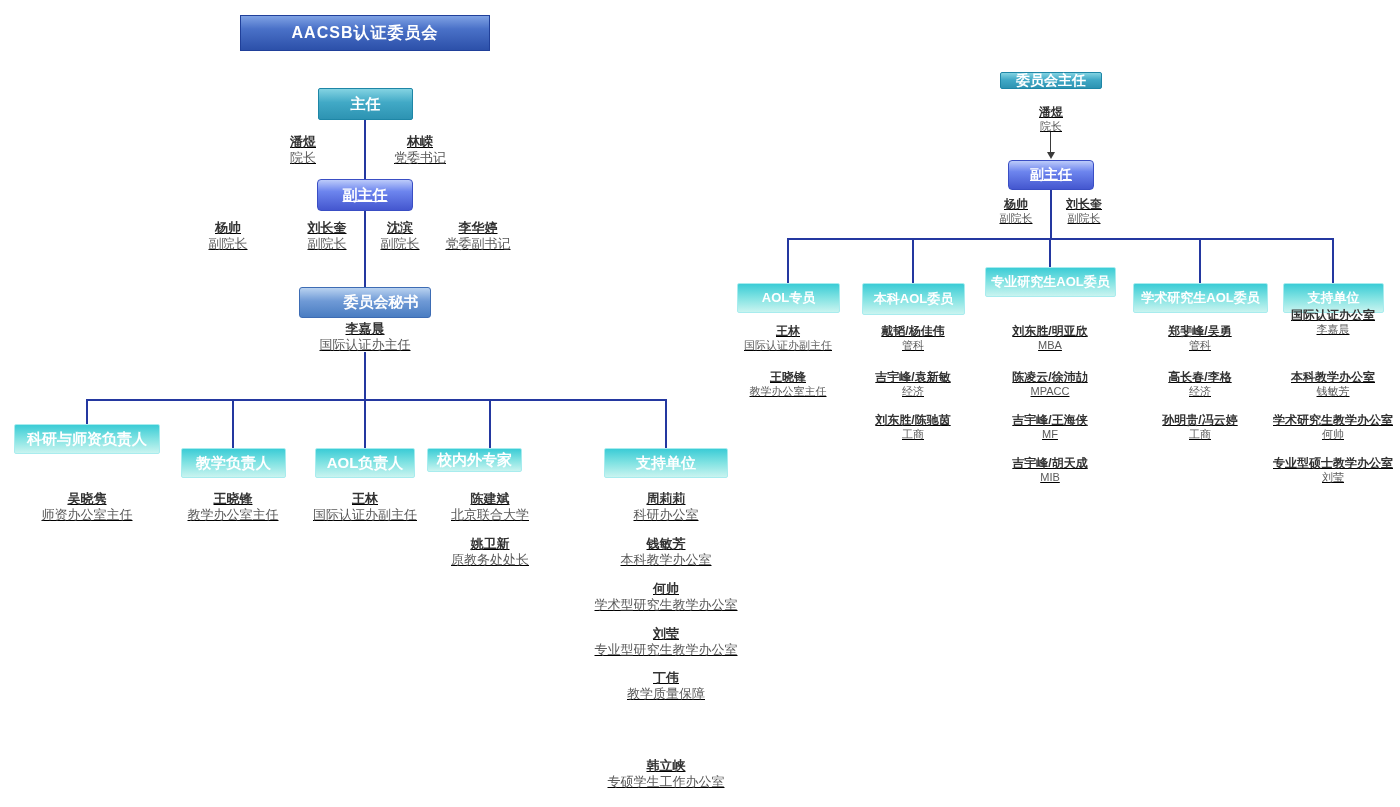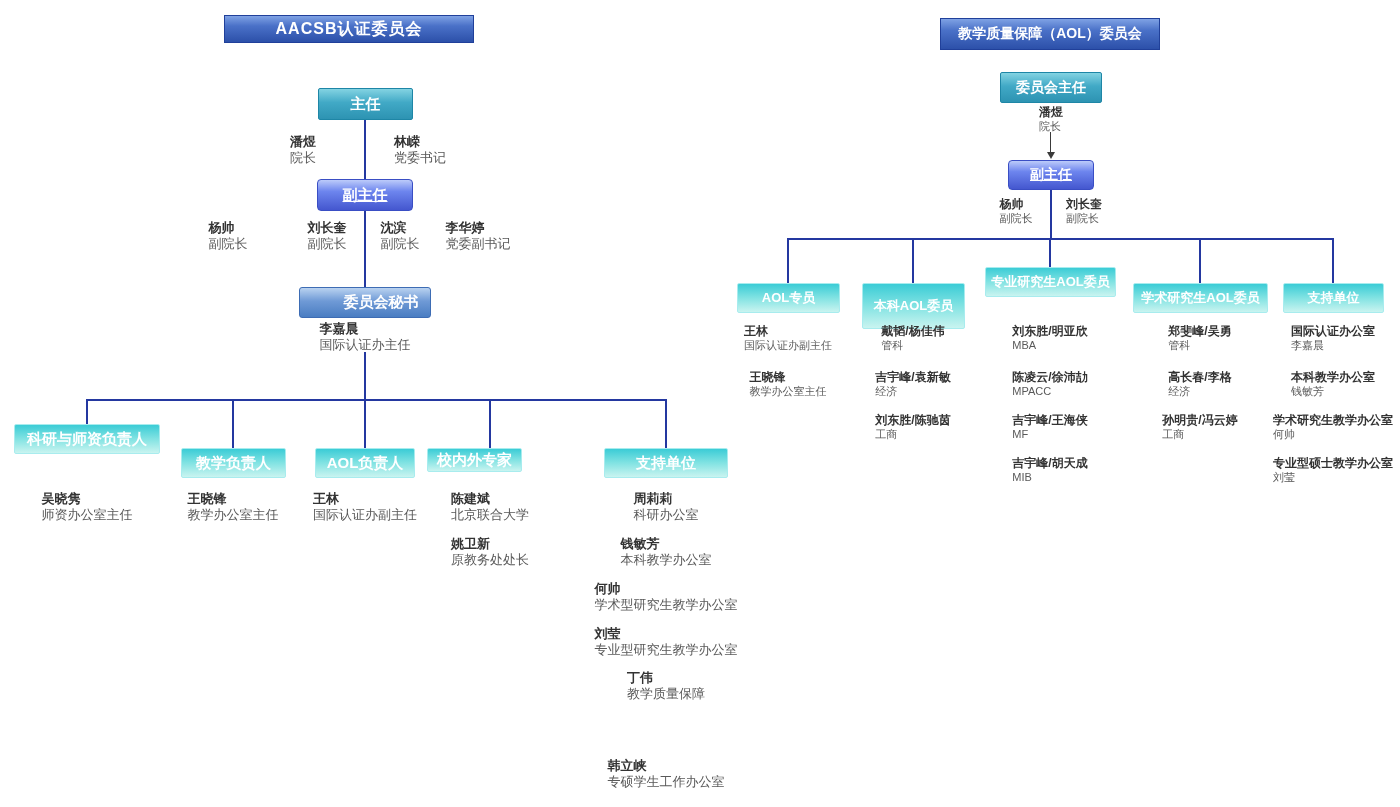--- a/index.html
+++ b/index.html
@@ -37,34 +37,34 @@
   .tealsm{font-size:14px;}
   .vline,.drop{position:absolute;width:2px;background:#2438a0;}
   .hline{position:absolute;height:2px;background:#2438a0;}
   .ashaft{position:absolute;width:1px;background:#3a3a3a;}
   .ahead{
     position:absolute;width:0;height:0;
     border-left:4px solid transparent;border-right:4px solid transparent;
     border-top:7px solid #3a3a3a;
   }
   .member{
-    position:absolute;transform:translateX(-50%);text-align:left;
-    white-space:nowrap;line-height:1.25;
+    position:absolute;transform:translateX(-50%);text-align:center;
+    white-space:nowrap;line-height:1.25;text-decoration:underline;
   }
   .m-name{font-weight:bold;color:#333333;font-size:13px;}
   .m-role{color:#595959;font-size:13px;}
   .sm .m-name{font-size:12px;}
   .sm .m-role{font-size:11px;}
 </style>
 </head>
 <body>
 
 <div class="canvas">
 
-  <div class="node hdr" style="left:224px;top:15px;width:250px;height:28px">AACSB认证委员会</div>
+  <div class="node hdr" style="left:240px;top:15px;width:250px;height:36px">AACSB认证委员会</div>
 
   <div class="node teal" style="left:318px;top:88px;width:95px;height:32px">主任</div>
 
   <div class="vline" style="left:364px;top:120px;height:59px"></div>
 
   <div class="member" style="left:303px;top:134px">
     <div class="m-name">潘煜</div>
     <div class="m-role">院长</div>
   </div>
   <div class="member" style="left:420px;top:134px">
@@ -152,23 +152,22 @@
   </div>
   <div class="member" style="left:666px;top:670px">
     <div class="m-name">丁伟</div>
     <div class="m-role">教学质量保障</div>
   </div>
   <div class="member" style="left:666px;top:758px">
     <div class="m-name">韩立峡</div>
     <div class="m-role">专硕学生工作办公室</div>
   </div>
 
-  <div class="node hdr hdr-r" style="left:940px;top:18px;width:220px;height:32px">教学质量保障（AOL）委员会</div>
-
-  <div class="node teal tealsm" style="left:1000px;top:72px;width:102px;height:31px">委员会主任</div>
+
+  <div class="node teal tealsm" style="left:1000px;top:72px;width:102px;height:17px">委员会主任</div>
 
   <div class="member sm" style="left:1051px;top:105px">
     <div class="m-name">潘煜</div>
     <div class="m-role">院长</div>
   </div>
 
   <div class="ashaft" style="left:1050px;top:132px;height:21px"></div>
   <div class="ahead" style="left:1047px;top:152px"></div>
 
   <div class="node deputy tealsm" style="left:1008px;top:160px;width:86px;height:30px">副主任</div>
@@ -185,21 +184,21 @@
   </div>
 
   <div class="hline" style="left:787px;top:238px;width:547px"></div>
   <div class="drop" style="left:787px;top:238px;height:45px"></div>
   <div class="drop" style="left:912px;top:238px;height:45px"></div>
   <div class="drop" style="left:1049px;top:238px;height:45px"></div>
   <div class="drop" style="left:1199px;top:238px;height:45px"></div>
   <div class="drop" style="left:1332px;top:238px;height:45px"></div>
 
   <div class="node cyan cyan-r" style="left:737px;top:283px;width:103px;height:30px">AOL专员</div>
-  <div class="node cyan cyan-r" style="left:862px;top:283px;width:103px;height:46px">本科AOL委员</div>
+  <div class="node cyan cyan-r" style="left:862px;top:283px;width:103px;height:32px">本科AOL委员</div>
   <div class="node cyan cyan-r" style="left:985px;top:267px;width:131px;height:30px">专业研究生AOL委员</div>
   <div class="node cyan cyan-r" style="left:1133px;top:283px;width:135px;height:30px">学术研究生AOL委员</div>
   <div class="node cyan cyan-r" style="left:1283px;top:283px;width:101px;height:30px">支持单位</div>
 
   <div class="member sm" style="left:788px;top:324px">
     <div class="m-name">王林</div>
     <div class="m-role">国际认证办副主任</div>
   </div>
   <div class="member sm" style="left:788px;top:370px">
     <div class="m-name">王晓锋</div>
@@ -242,21 +241,21 @@
   </div>
   <div class="member sm" style="left:1200px;top:370px">
     <div class="m-name">高长春/李格</div>
     <div class="m-role">经济</div>
   </div>
   <div class="member sm" style="left:1200px;top:413px">
     <div class="m-name">孙明贵/冯云婷</div>
     <div class="m-role">工商</div>
   </div>
 
-  <div class="member sm" style="left:1333px;top:324px">
+  <div class="member sm" style="left:1333px;top:308px">
     <div class="m-name">国际认证办公室</div>
     <div class="m-role">李嘉晨</div>
   </div>
   <div class="member sm" style="left:1333px;top:370px">
     <div class="m-name">本科教学办公室</div>
     <div class="m-role">钱敏芳</div>
   </div>
   <div class="member sm" style="left:1333px;top:413px">
     <div class="m-name">学术研究生教学办公室</div>
     <div class="m-role">何帅</div>

